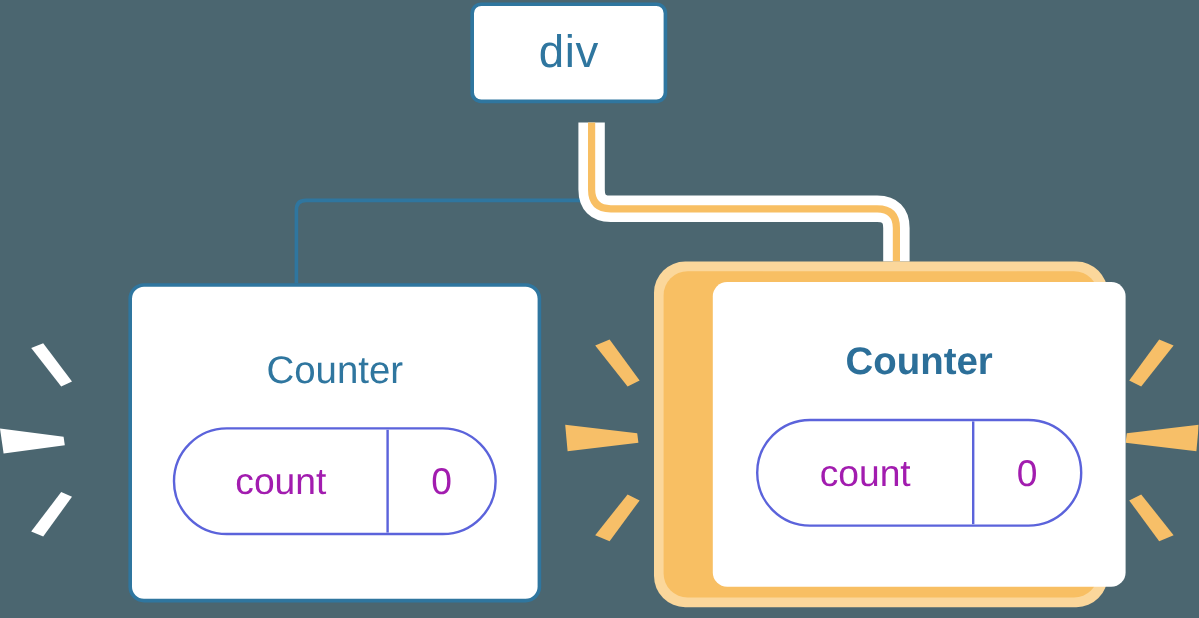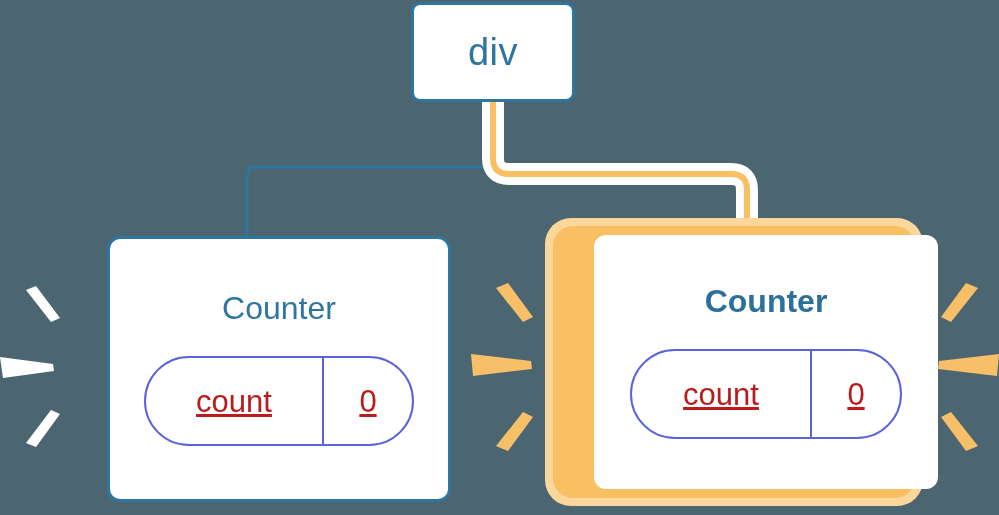--- a/index.html
+++ b/index.html
@@ -36,24 +36,24 @@
   .node {
     position: absolute;
     background: #ffffff;
     box-sizing: border-box;
     display: flex;
     flex-direction: column;
     align-items: center;
     justify-content: center;
   }
   .node-div {
-    left: 411px;
+    left: 392px;
     top: 2px;
     width: 164px;
-    height: 100px;
+    height: 84px;
     border: 3px solid #2f769f;
     border-radius: 9px;
   }
   .node-div-label {
     color: #2f769f;
     font-size: 38px;
     letter-spacing: 0.5px;
     line-height: 1;
     font-weight: 400;
   }
@@ -120,24 +120,23 @@
     display: flex;
     align-items: stretch;
     background: #ffffff;
     overflow: hidden;
     height: 86px;
   }
   .pill-left, .pill-right {
     display: flex;
     align-items: center;
     justify-content: center;
-    color: #b91c1c;
+    color: #a21caf;
     font-size: 31px;
     line-height: 1;
-    text-decoration: underline;
   }
   .pill-left {
     width: 176px;
     border-right: 2px solid #5b63db;
   }
   .pill-right {
     width: 88px;
   }
   .pill-wide .pill-left { width: 178px; }
   .pill-wide .pill-right { width: 88px; }

